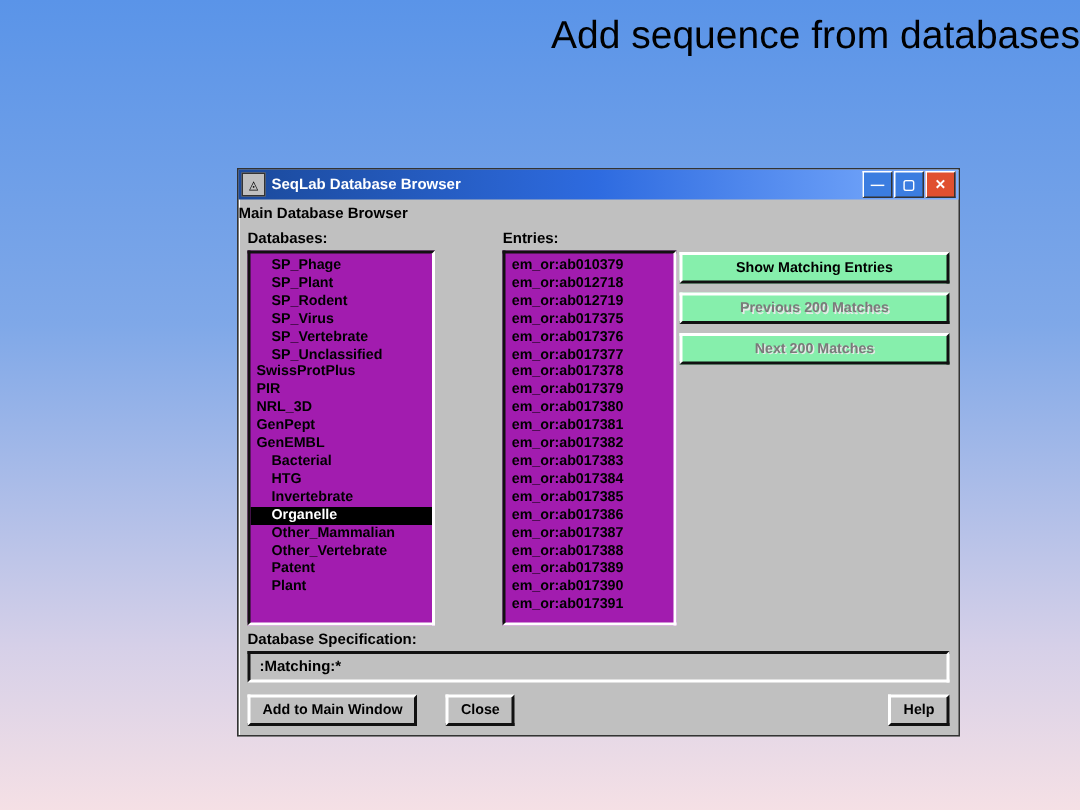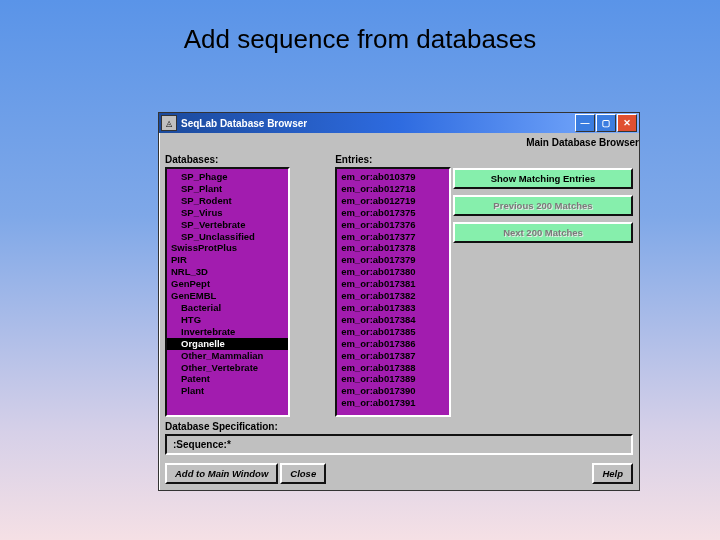--- a/index.html
+++ b/index.html
@@ -7,24 +7,24 @@
   padding: 0;
   width: 720px;
   height: 540px;
   overflow: hidden;
 }
 body {
   background: linear-gradient(180deg, #5a94e8 0%, #7fa8e8 40%, #d6d0e8 80%, #f5e0e5 100%);
   font-family: Arial, sans-serif;
 }
 .slide-title {
-  text-align: center;
+  text-align: right;
   font-size: 26px;
   color: #000;
-  padding-top: 24px;
+  padding-top: 8px;
   font-family: Arial, sans-serif;
 }
 .window {
   position: absolute;
   left: 158px;
   top: 112px;
   width: 480px;
   background: #c0c0c0;
   border: 1px solid #333;
   box-shadow: 1px 1px 0 #fff inset;
@@ -61,21 +61,21 @@
   display: flex;
   align-items: center;
   justify-content: center;
   font-size: 9px;
   font-weight: bold;
   font-family: Arial, sans-serif;
 }
 .tb-min, .tb-max { background: #3b7de0; color: #fff; }
 .tb-close { background: #e05030; color: #fff; }
 .subtitle {
-  text-align: right;
+  text-align: left;
   font-weight: bold;
   font-size: 10px;
   font-family: "MS Sans Serif", Arial, sans-serif;
   padding: 4px 0 6px;
   color: #000;
 }
 .main-area {
   display: flex;
   padding: 0 6px;
   gap: 2px;
@@ -150,23 +150,22 @@
   background: #c0c0c0;
   padding: 3px 6px;
   font-size: 10px;
   font-weight: bold;
   font-family: "MS Sans Serif", Arial, sans-serif;
   color: #000;
 }
 .bottom-bar {
   display: flex;
   padding: 6px 6px 6px;
-  gap: 2px;
-  align-items: center;
-  font-style: italic;
+  gap: 19px;
+  align-items: center;
 }
 .bbtn {
   font-size: 9.5px;
   font-weight: bold;
   font-family: "MS Sans Serif", Arial, sans-serif;
   background: #c0c0c0;
   border: 2px outset #fff;
   border-right-color: #666;
   border-bottom-color: #666;
   padding: 3px 8px;
@@ -244,21 +243,21 @@
     </div>
     <div class="col3">
       <div class="rbtn">Show Matching Entries</div>
       <div class="rbtn disabled">Previous 200 Matches</div>
       <div class="rbtn disabled">Next 200 Matches</div>
     </div>
   </div>
 
   <div class="spec-area">
     <div class="spec-label">Database Specification:</div>
-    <div class="spec-input">:Sequence:*</div>
+    <div class="spec-input">:Matching:*</div>
   </div>
 
   <div class="bottom-bar">
     <div class="bbtn">Add to Main Window</div>
     <div class="bbtn">Close</div>
     <div class="spacer"></div>
     <div class="bbtn">Help</div>
   </div>
 </div>
 

